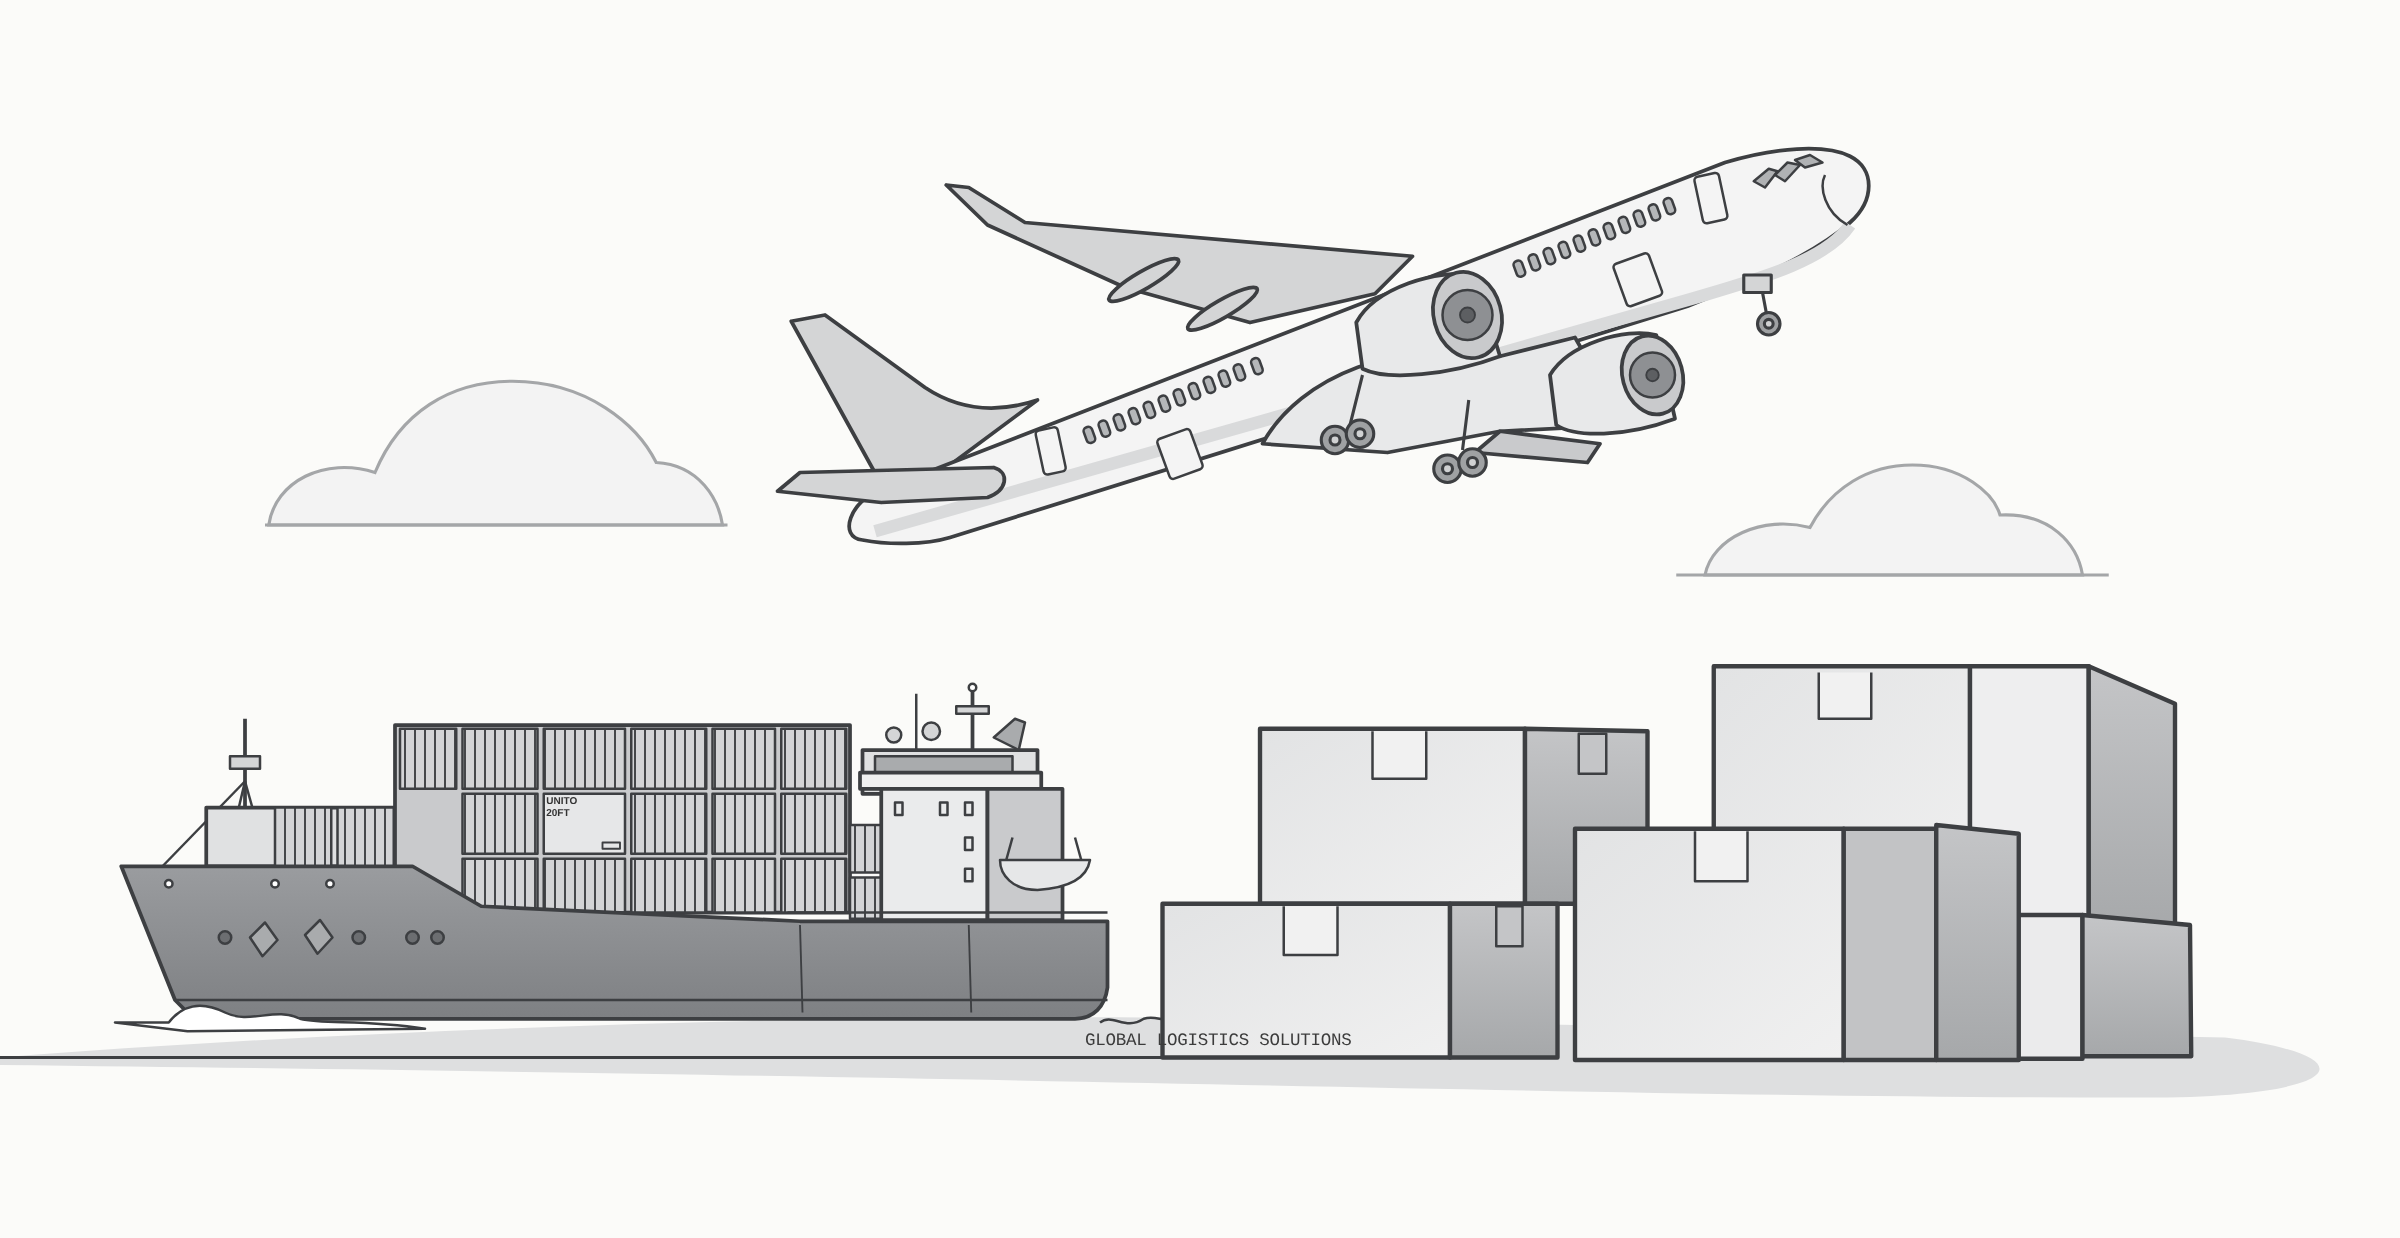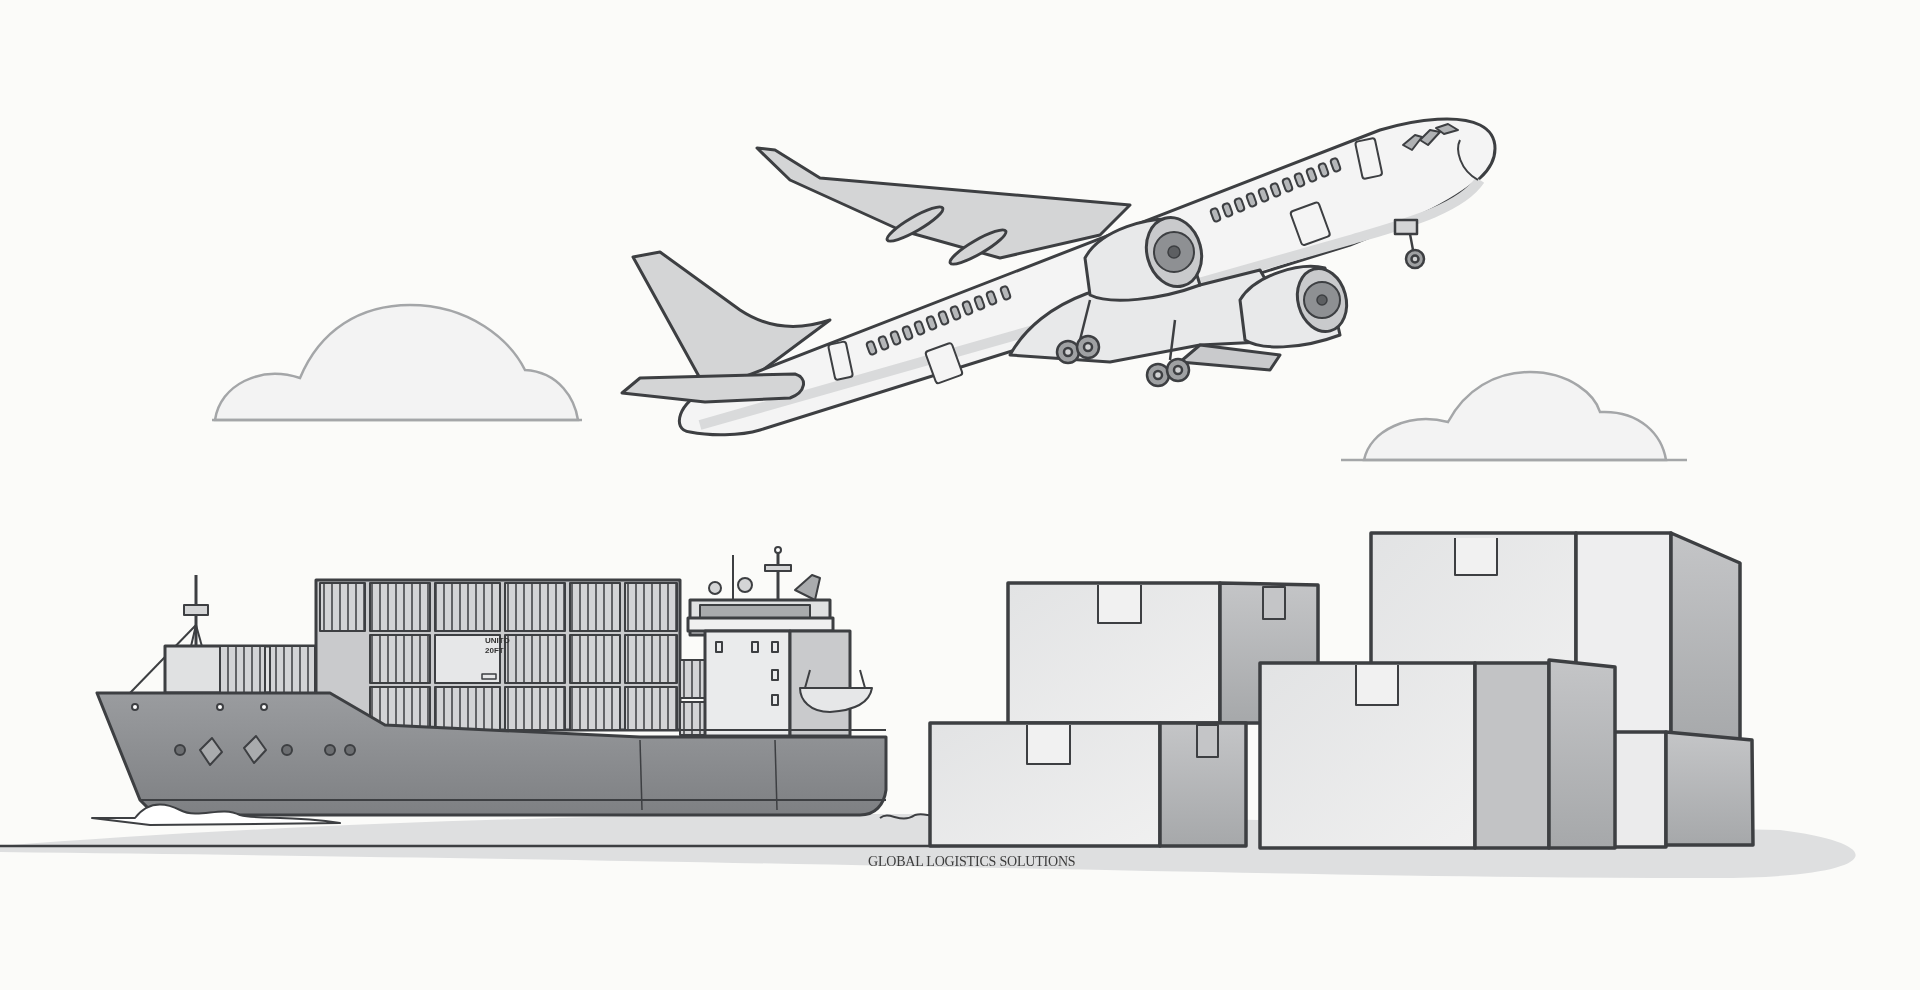--- a/index.html
+++ b/index.html
@@ -3,29 +3,29 @@
 <meta charset="utf-8">
 <style>
   html, body { margin: 0; padding: 0; }
   body {
     width: 1920px; height: 990px; overflow: hidden;
     background: #fbfbf9;
     font-family: "Liberation Sans", sans-serif;
   }
   #scene { position: absolute; left: 0; top: 0; width: 1920px; height: 990px; }
   .caption {
-    position: absolute; left: 868px; top: 854px;
-    font-family: Liberation Serif, serif;
+    position: absolute; left: 868px; top: 825px;
+    font-family: Liberation Mono, monospace;
     font-size: 14px; color: #3c3c3c; letter-spacing: -0.2px;
     white-space: nowrap;
   }
   .ctr-label {
     position: absolute; left: 437px; top: 636px;
     font-family: "Liberation Sans", sans-serif;
-    font-size: 8px; line-height: 10px; color: #333; font-weight: bold; margin-left: 48px;
+    font-size: 8px; line-height: 10px; color: #333; font-weight: bold;
   }
 </style>
 </head>
 <body>
 
 <svg id="scene" viewBox="0 0 1920 990" xmlns="http://www.w3.org/2000/svg">
   <defs>
     <linearGradient id="hullGrad" x1="0" y1="0" x2="0" y2="1">
       <stop offset="0" stop-color="#9a9c9f"></stop>
       <stop offset="1" stop-color="#7e8083"></stop>

